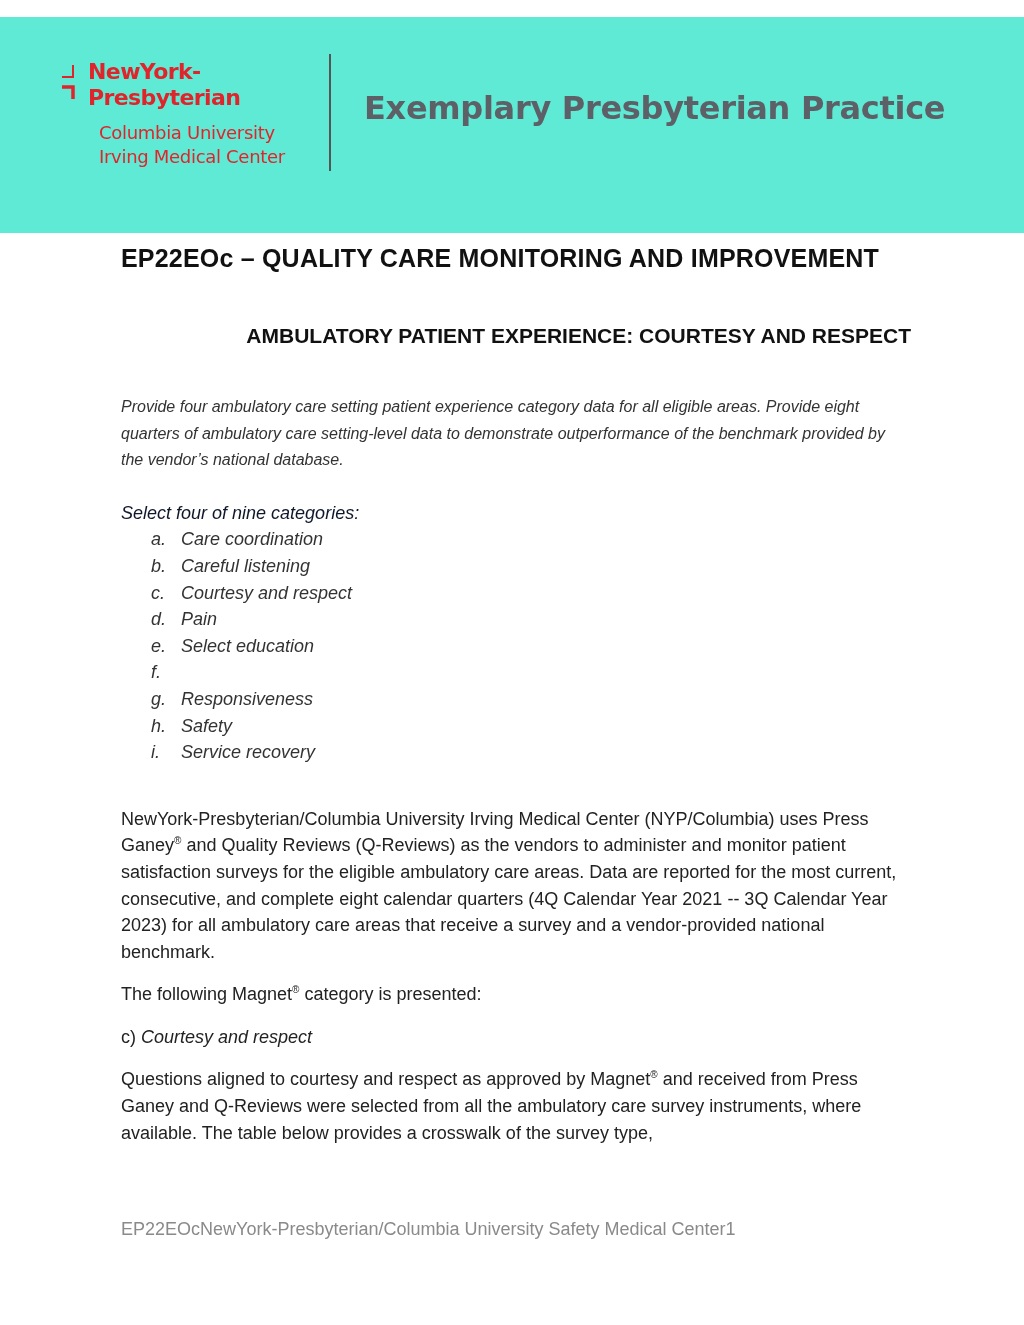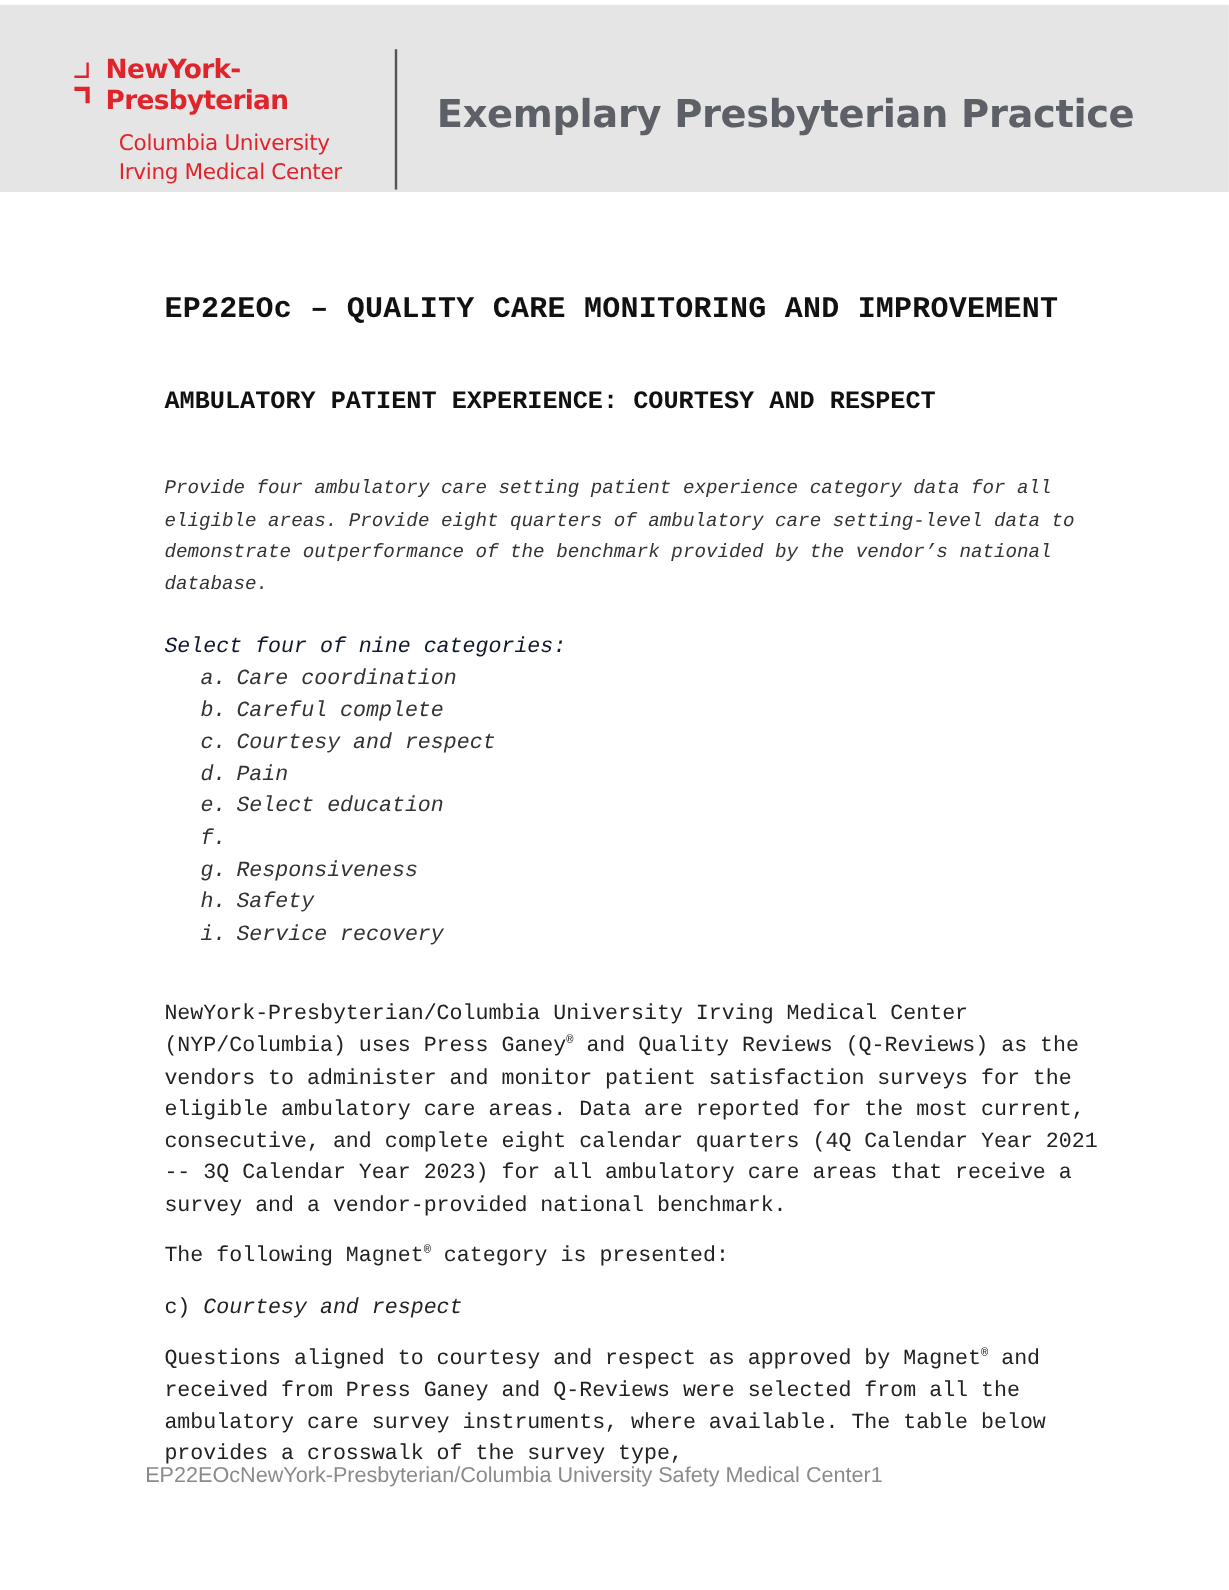--- a/index.html
+++ b/index.html
@@ -6,23 +6,23 @@
     body {
       width: 1024px;
       height: 1325px;
       background: #ffffff;
       position: relative;
       overflow: hidden;
       font-family: "Liberation Sans", sans-serif;
       color: #1a1a1a;
     }
     .header {
-      position: absolute; left: 0; top: 4px;
-      width: 1024px; height: 156px;
-      background: #e5e5e5;
+      position: absolute; left: 0; top: 17px;
+      width: 1024px; height: 216px;
+      background: #5eead4;
     }
     .logo {
       position: absolute; left: 60px; top: 42px;
       width: 250px; height: 120px;
     }
     .logo-mark {
       position: absolute; left: 0; top: 4px;
       width: 20px; height: 40px;
     }
     .logo-name {
@@ -51,38 +51,38 @@
     .header-title {
       position: absolute; left: 364px; top: 72px;
       font-family: "DejaVu Sans", sans-serif;
       font-weight: bold;
       font-size: 32px;
       color: #5d6066;
       letter-spacing: -0.3px;
       white-space: nowrap;
     }
     .content {
-      position: absolute; left: 137px; top: 240px;
+      position: absolute; left: 121px; top: 240px;
       width: 790px;
-      font-family: Liberation Mono, monospace;
     }
     h1 {
       margin: 0;
       font-size: 25px;
       line-height: 36px;
       font-weight: bold;
       color: #111;
       letter-spacing: 0.2px;
     }
     h2 {
       margin: 46px 0 0 0;
       font-size: 21px;
       line-height: 28px;
       font-weight: bold;
       color: #111;
+      text-align: right;
     }
     .instructions {
       margin: 44px 0 0 0;
       font-style: italic;
       font-size: 16px;
       line-height: 26.6px;
       color: #333;
     }
     .select-label {
       margin: 26px 0 0 0;
@@ -148,21 +148,21 @@
   <h2>AMBULATORY PATIENT EXPERIENCE: COURTESY AND RESPECT</h2>
   <p class="instructions">Provide four ambulatory care setting patient experience category data for all eligible areas. Provide eight quarters of ambulatory care setting-level data to demonstrate outperformance of the benchmark provided by the vendor’s national database.</p>
   <p class="select-label">Select four of nine categories:</p>
   <ol class="categories">
     <li>
         <span class="marker">a.</span>
         <span>Care coordination</span>
       </li>
     <li>
         <span class="marker">b.</span>
-        <span>Careful complete</span>
+        <span>Careful listening</span>
       </li>
     <li>
         <span class="marker">c.</span>
         <span>Courtesy and respect</span>
       </li>
     <li>
         <span class="marker">d.</span>
         <span>Pain</span>
       </li>
     <li>

